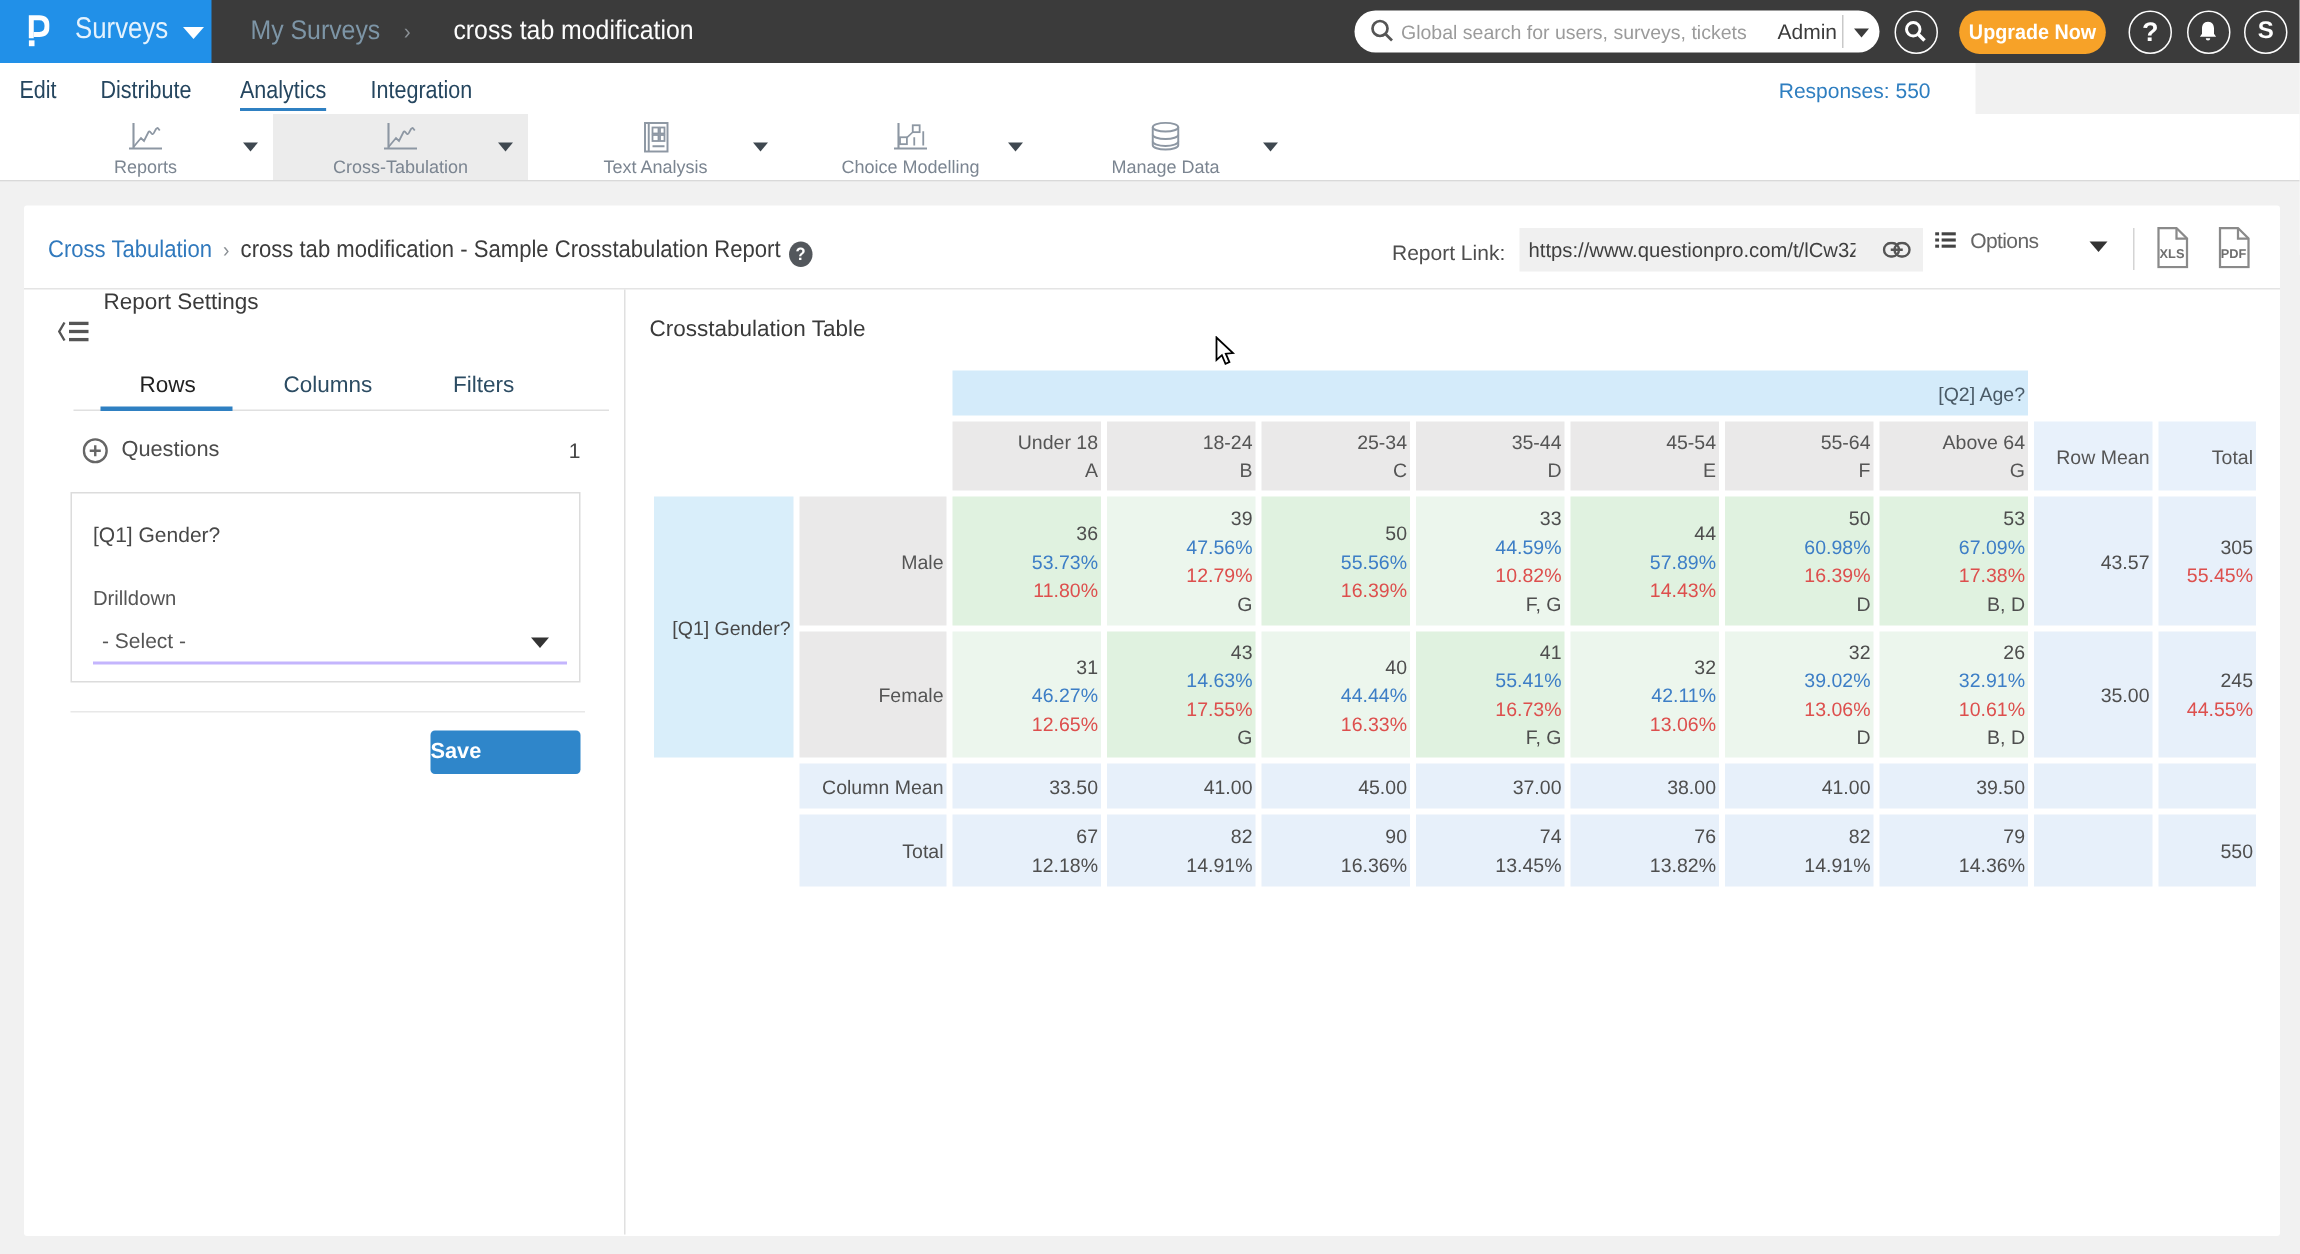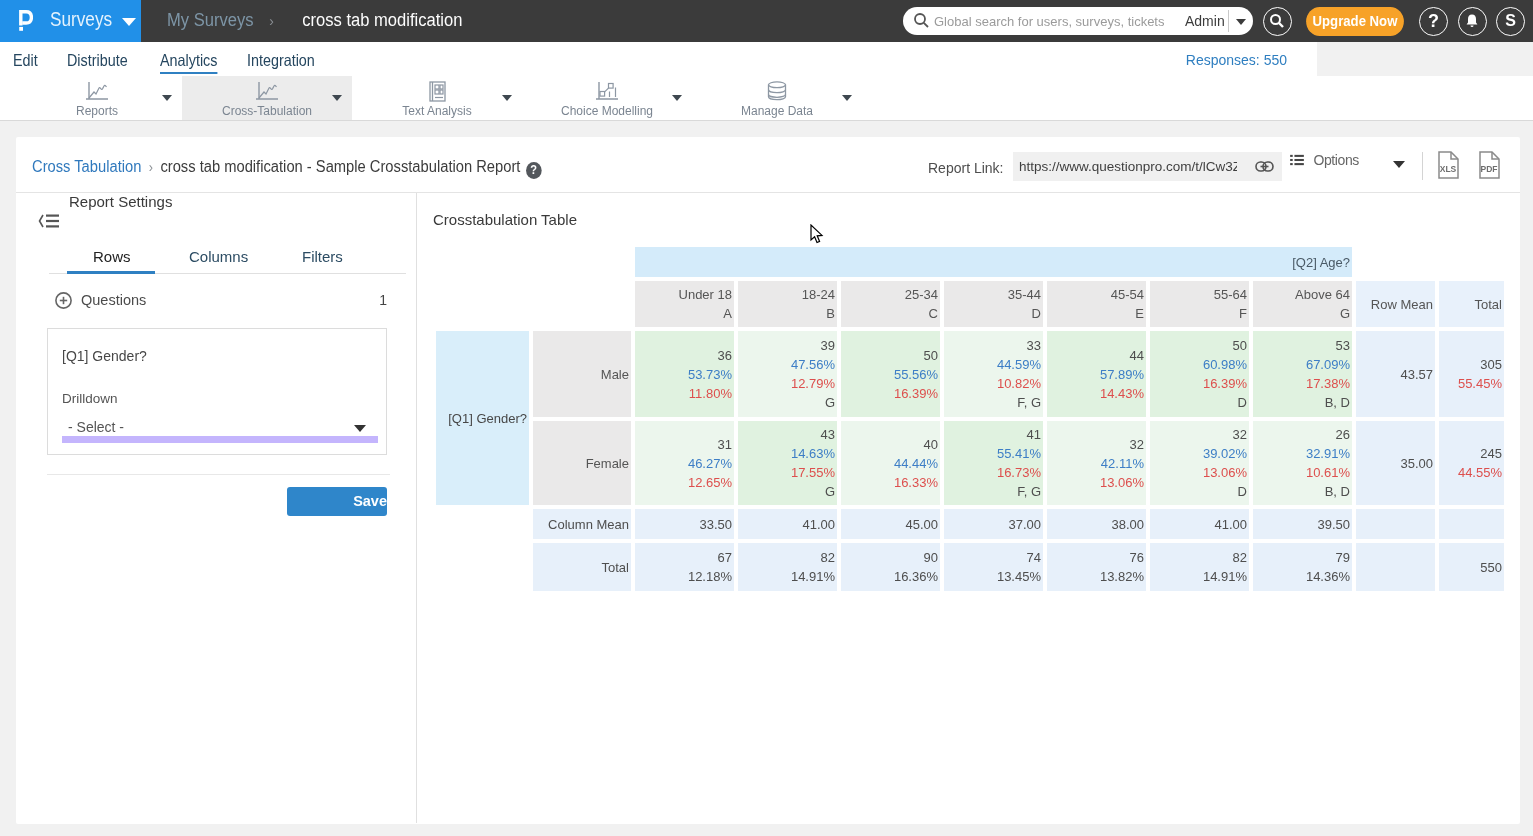--- a/index.html
+++ b/index.html
@@ -59,24 +59,24 @@
 .tabs { position:absolute; left:33px; top:52px; width:357px; height:29px; border-bottom:1px solid #e0e0e0; }
 .tabs .tab { position:absolute; top:3px; font-size:15px; color:#2c4c63; }
 .tabs .act { color:#222; }
 .tabs .u { position:absolute; left:18px; top:26px; width:88px; height:3px; background:#2f80c2; }
 .qrow { position:absolute; left:39px; top:99px; width:332px; height:20px; }
 .qrow .qt { position:absolute; left:26px; top:0px; font-size:14.5px; color:#4b4b4b; }
 .qrow .n { position:absolute; right:0; top:0; font-size:14px; color:#444; }
 .qbox { position:absolute; left:31px; top:135px; width:340px; height:127px; border:1px solid #dcdcdc; }
 .qbox .q { position:absolute; left:14px; top:19px; font-size:14px; color:#474747; }
 .qbox .d { position:absolute; left:14px; top:62px; font-size:13.5px; color:#555; }
-.qbox .sel { position:absolute; left:14px; top:86px; width:316px; height:28px; border-bottom:7px solid #c4b5fd; }
+.qbox .sel { position:absolute; left:14px; top:86px; width:316px; height:28px; border-bottom:2px solid #c4b5fd; }
 .qbox .sel .st { position:absolute; left:6px; top:4px; font-size:14px; color:#555; }
 .qbox .sel .car { position:absolute; right:12px; top:10px; width:0; height:0; border-left:6px solid transparent; border-right:6px solid transparent; border-top:7px solid #333; }
-.save { position:absolute; left:271px; top:294px; width:100px; height:29px; background:#2f86ca; border-radius:3px; color:#fff; font-size:14.5px; font-weight:bold; text-align:right; line-height:29px; }
+.save { position:absolute; left:271px; top:294px; width:100px; height:29px; background:#2f86ca; border-radius:3px; color:#fff; font-size:14.5px; font-weight:bold; text-align:left; line-height:29px; }
 
 
 .rp { position:absolute; left:402px; top:56px; width:1102px; height:630px; }
 .ct-title { position:absolute; left:15px; top:18px; font-size:15px; color:#3a3a3a; }
 
 
 table.xt { position:absolute; left:14px; top:50px; border-collapse:separate; border-spacing:4px; font-size:13px; color:#4e4e4e; }
 table.xt td { text-align:right; vertical-align:middle; line-height:19px; padding:4px 2px;margin-left:12px; }
 td.agehead { background:#d4ebfa; color:#4a5a66; }
 td.colh { background:#eae9e9; color:#555; }

